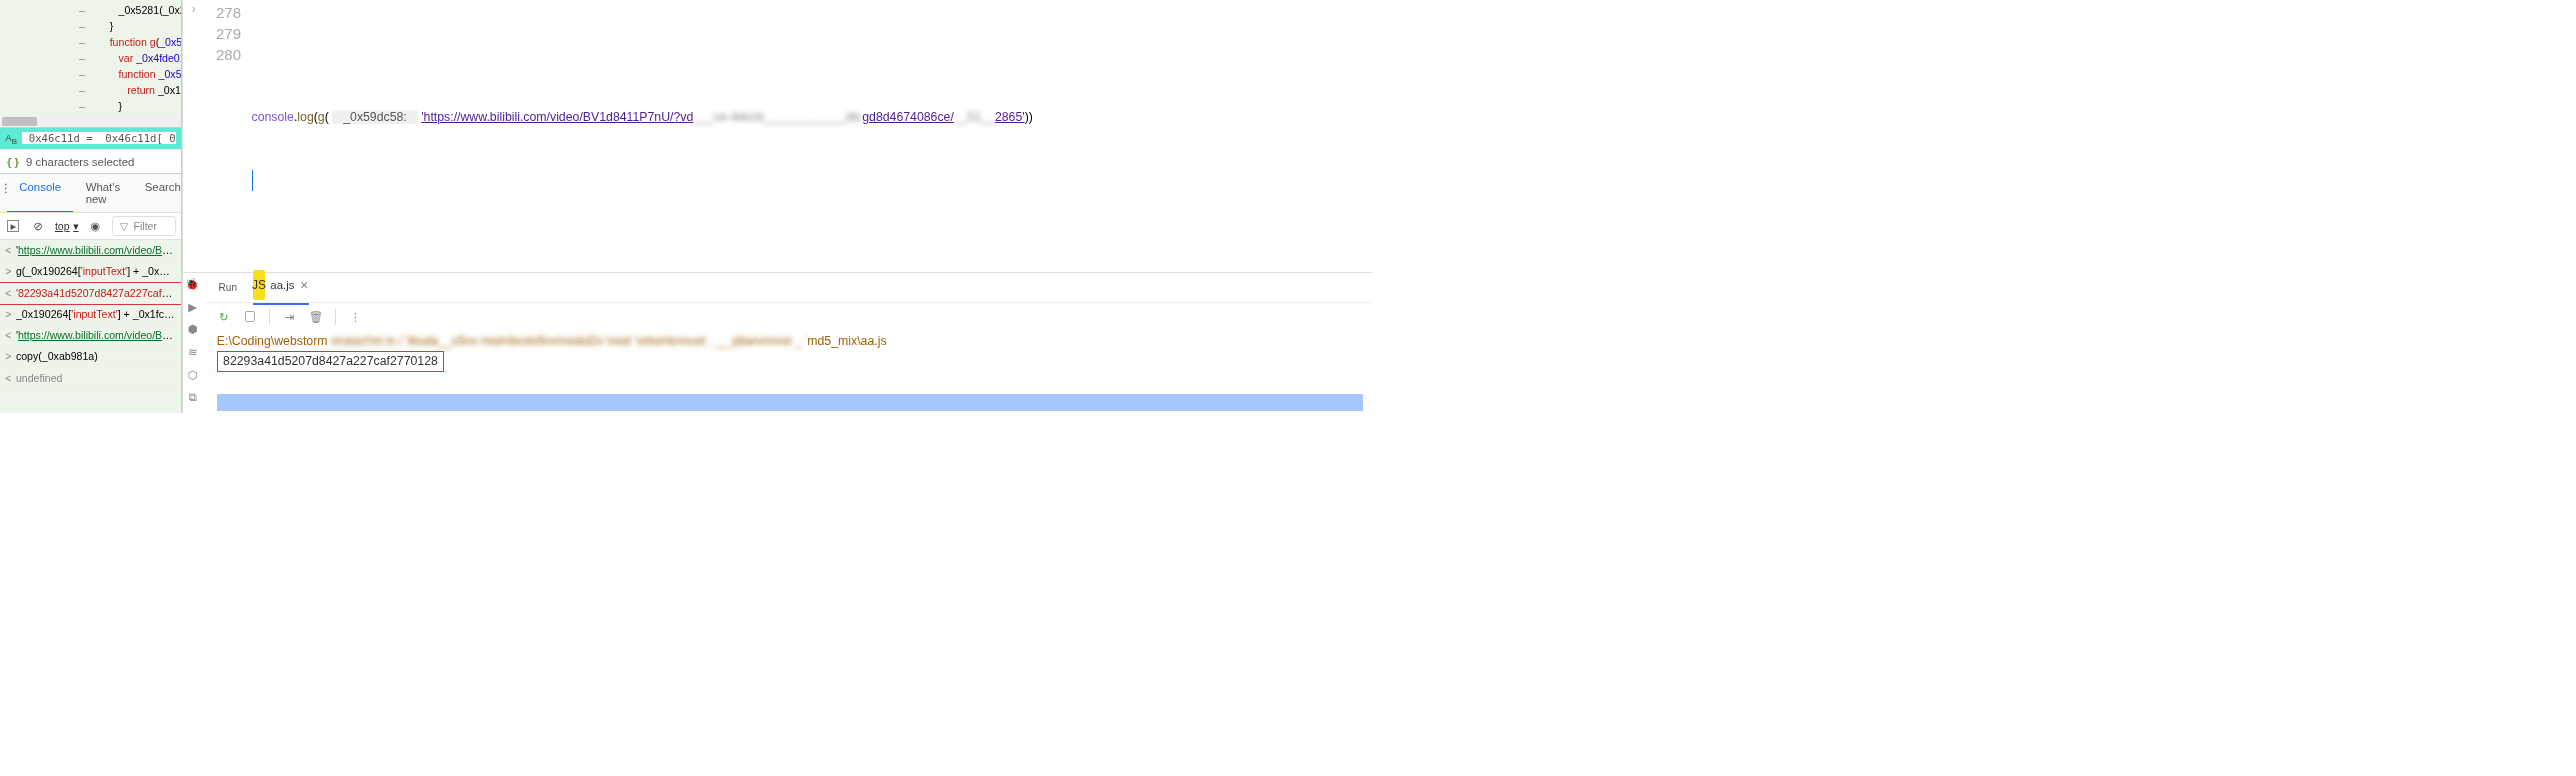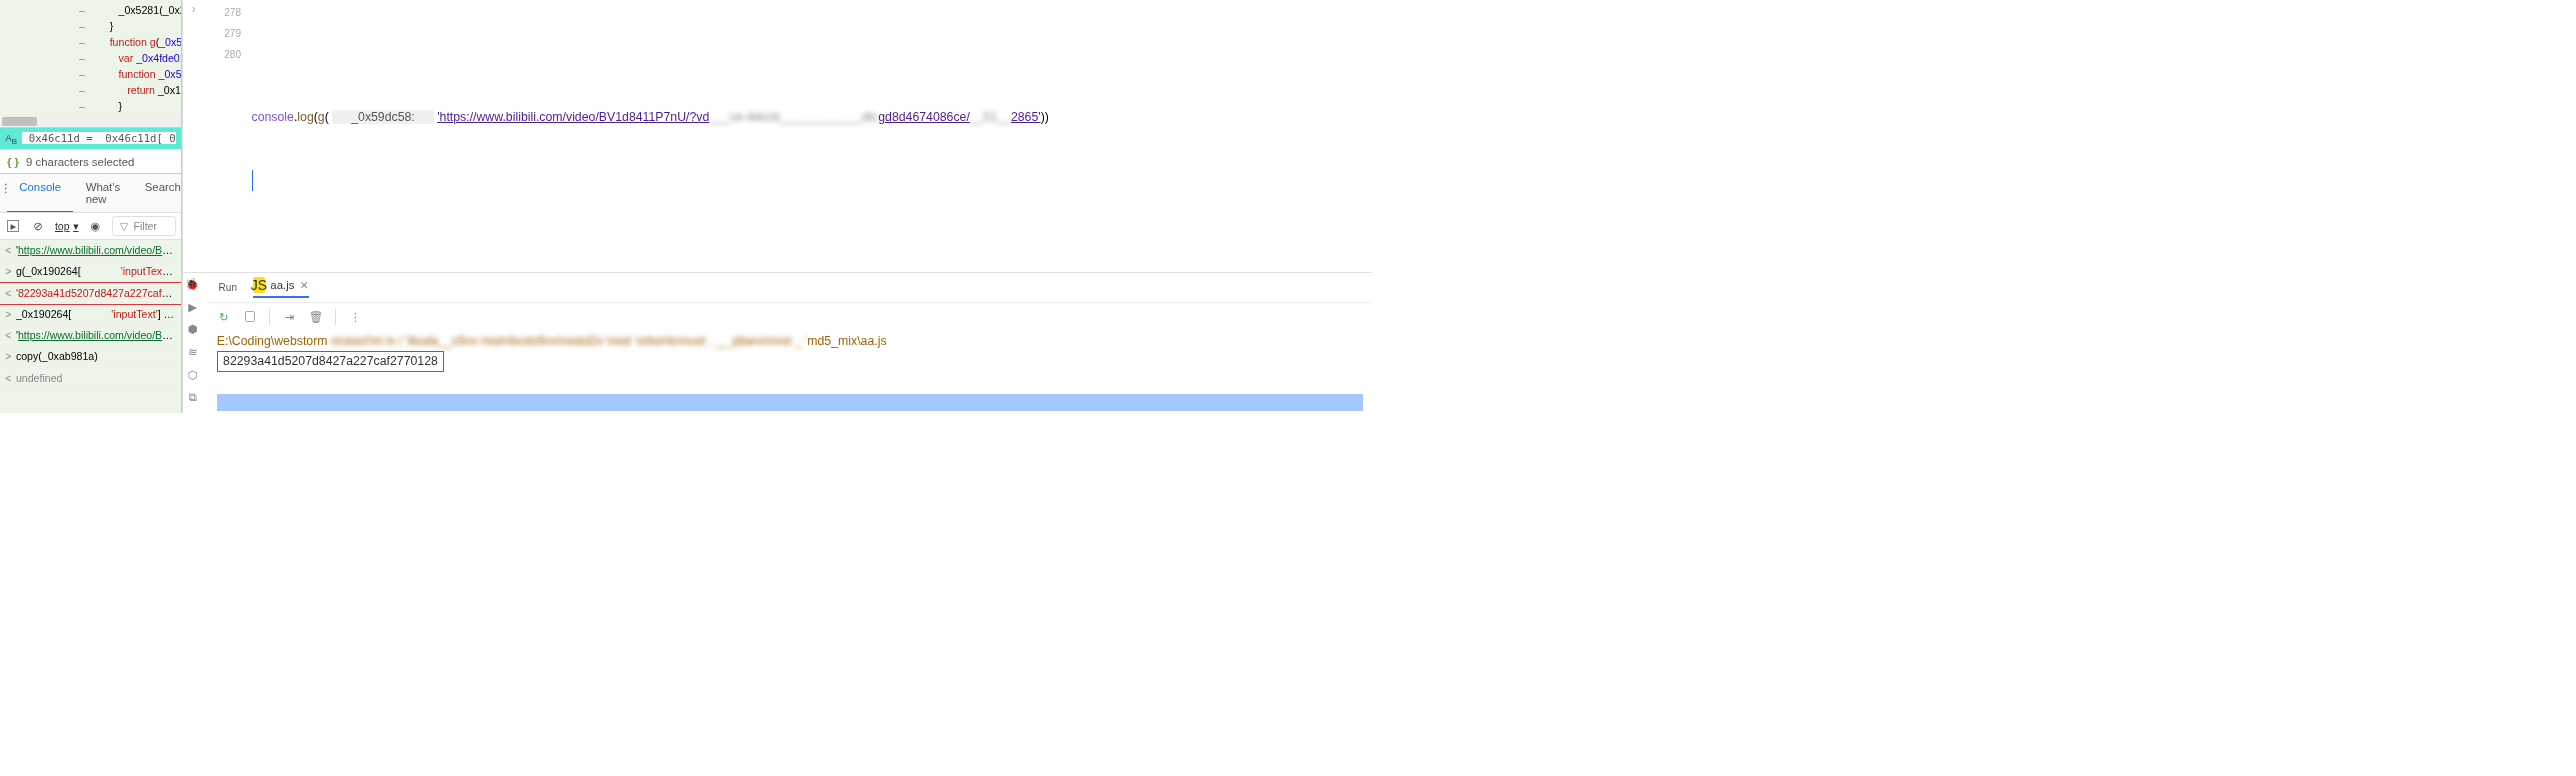--- a/index.html
+++ b/index.html
@@ -36,42 +36,42 @@
 .top-sel { display: flex; align-items: center; gap: 3.5px; font-size: 10.6px; color: #333; text-decoration: underline; }
 .eye { color: #555; }
 .filter-box { display: flex; align-items: center; gap: 5.3px; border: 0.9px solid #e0e0e0; border-radius: 3.5px; padding: 2.6px 7px; color: #888; flex: 1; font-size: 10.6px; }
 
 .console-out { flex: 1; font-family: "Consolas", monospace; font-size: 10.6px; line-height: 18.5px; overflow: hidden; }
 .crow { display: flex; border-bottom: 0.9px solid #f0f0f0; padding: 0.9px 5.3px; }
 .crow .caret { width: 10.6px; color: #888; }
 .crow .body { flex: 1; white-space: nowrap; overflow: hidden; text-overflow: ellipsis; }
 .crow.hl { outline: 1.3px solid #d9363e; outline-offset: -0.9px; }
 .url { color: #0b6e2b; text-decoration: underline; }
-.prop { color: #c41a16; padding-left: 40px; }
+.prop { color: #c41a16; }
 .ostr { color: #c41a16; }
 .undef { color: #888; }
 
 .right-panel { flex: 1; display: flex; flex-direction: column; border-left: 0.9px solid #e0e0e0; }
 .editor { flex: 1; display: flex; font-family: "JetBrains Mono","Consolas",monospace; font-size: 12.3px; overflow: hidden; }
 .side-icons { width: 21px; display: flex; flex-direction: column; align-items: center; padding-top: 1.8px; gap: 7px; color: #aaa; background: #fff; }
-.editorgutter { width: 44px; background: #fff; color: #aaa; text-align: right; padding: 1.8px 7px 1.8px 0; line-height: 21px; font-size: 10px; }
+.editorgutter { width: 44px; background: #fff; color: #aaa; text-align: right; padding: 1.8px 7px 1.8px 0; line-height: 21px; font-size: 15px; }
 .editorcode { flex: 1; padding: 1.8px 3.5px; line-height: 21px; white-space: pre; overflow: hidden; position: relative; }
 .eline { height: 21px; }
 .tok-obj { color: #8250df; }
 .tok-fn { color: #795e26; }
-.tok-param { color: #555; background: #f0f0f0; border-radius: 2.6px; padding: 0 19px; }
+.tok-param { color: #555; background: #f0f0f0; border-radius: 2.6px; padding: 0 11px; }
 .tok-str { color: #4c1d95; text-decoration: underline; }
 .cursor-line { border-left: 0.9px solid #1a73e8; }
 
 .run-panel { border-top: 0.9px solid #e0e0e0; display: flex; flex-direction: column; }
 .run-tabs { display: flex; align-items: center; padding: 0 8.8px; height: 30px; gap: 14px; border-bottom: 0.9px solid #eee; }
 .run-tab { font-size: 10px; color: #555; padding: 5.3px 1.8px; }
 .aa-tab { display: flex; align-items: center; gap: 5.3px; border-bottom: 2.6px solid #3574f0; padding-bottom: 2.6px; color: #333; }
 .close-x { color: #888; font-size: 10.6px; }
-.js-badge { width: 12.3px; height: 16px; background: #f7df1e; border-radius: 2.6px; font-size: 14px; display: flex; align-items: center; justify-content: center; color: #333; }
+.js-badge { width: 12.3px; height: 30px; background: #f7df1e; border-radius: 2.6px; font-size: 12px; display: flex; align-items: center; justify-content: center; color: #333; }
 
 .run-body { display: flex; flex: 1; }
 .run-content { flex: 1; display: flex; flex-direction: column; }
 .run-toolbar { display: flex; align-items: center; gap: 12.3px; padding: 5.3px 8.8px; color: #888; }
 .rt-icon { width: 14px; height: 14px; display: flex; align-items: center; justify-content: center; }
 .stop-sq { width: 10.6px; height: 10.6px; border: 1.3px solid #aaa; border-radius: 1.8px; }
 .vsep { width: 0.9px; height: 16px; background: #ddd; }
 
 .terminal { font-family: "JetBrains Mono","Consolas",monospace; font-size: 12.3px; padding: 1.8px 8.8px; line-height: 19.4px; flex: 1; }
 .term-path { color: #a16207; }

